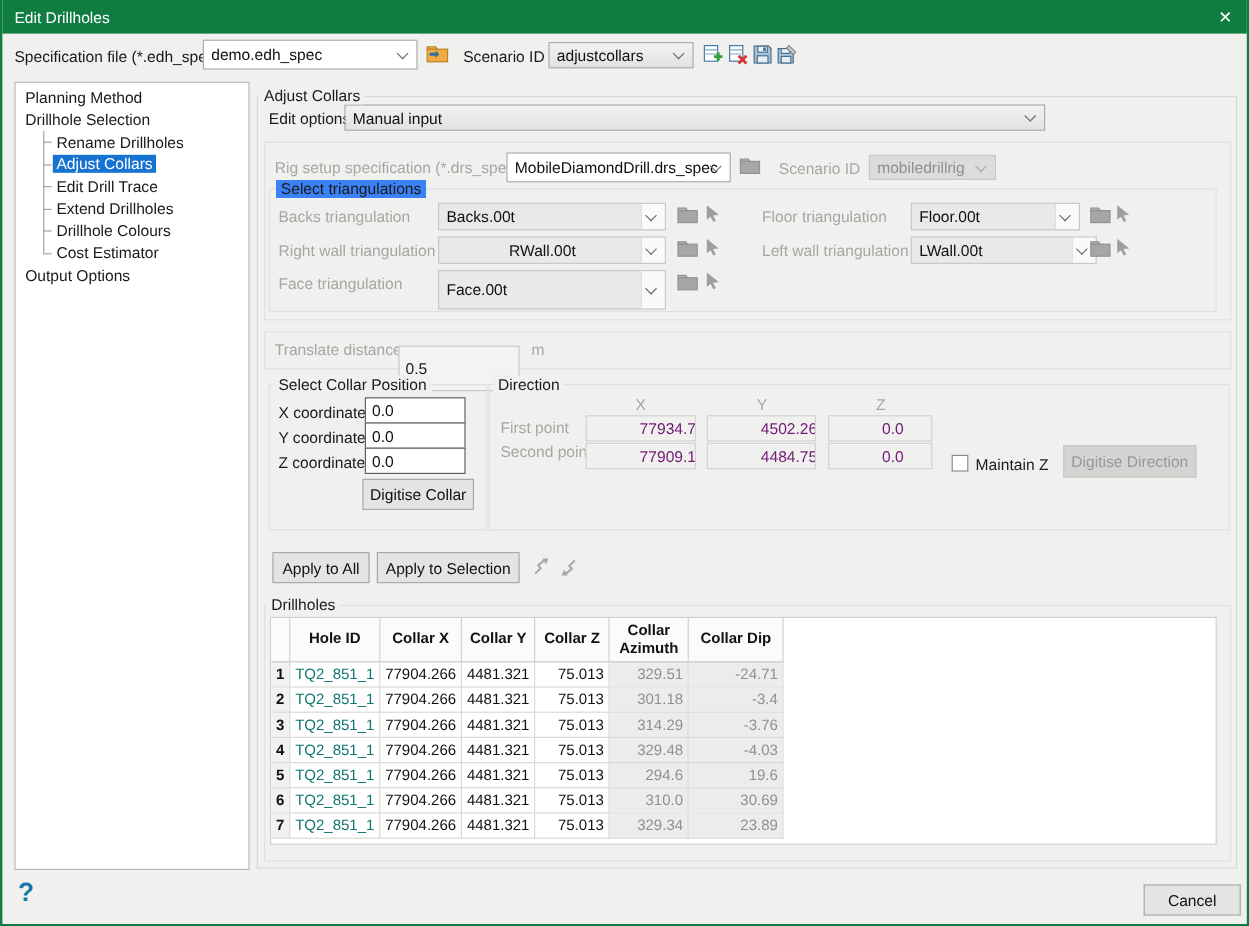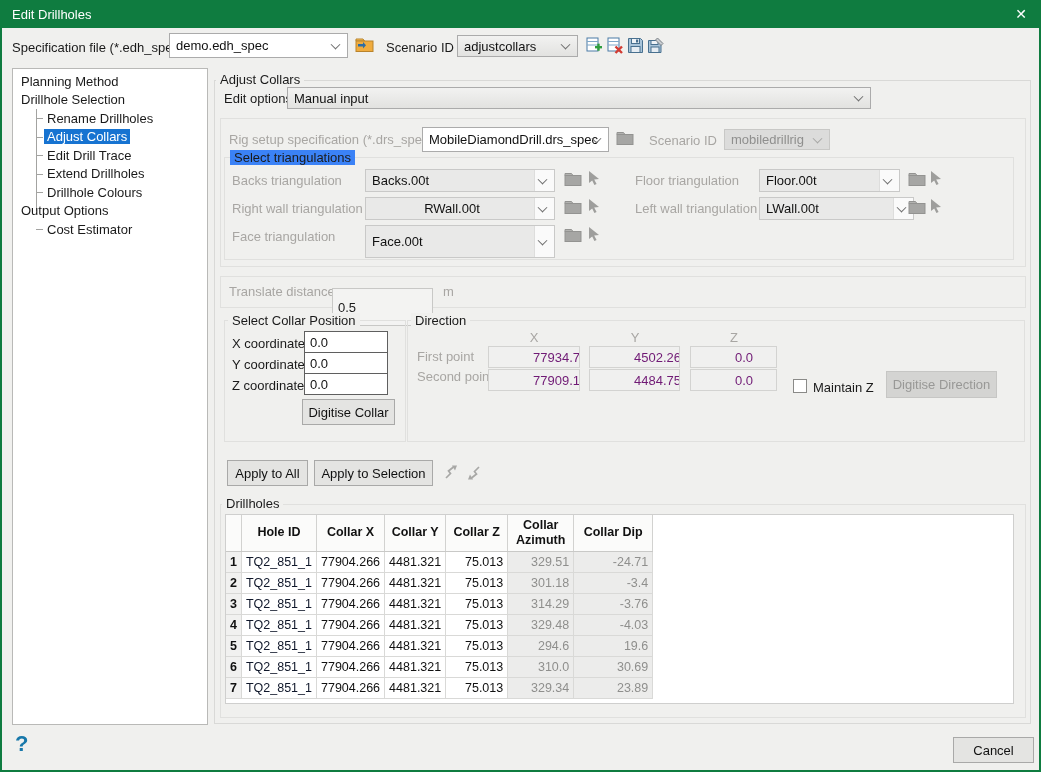--- a/index.html
+++ b/index.html
@@ -47,21 +47,21 @@
   .icon{position:absolute;display:block;line-height:0;}
 
   .tablewrap{position:absolute;left:4px;top:9px;width:789px;height:190px;background:#fff;border:1px solid #cfcfce;box-sizing:border-box;overflow:hidden;}
   table.grid{border-collapse:collapse;table-layout:fixed;}
   table.grid th{box-sizing:border-box;height:36px;background:#fbfbfa;border-right:1px solid #d2d2d0;border-bottom:1px solid #c9c9c7;
        font-size:12.5px;font-weight:700;color:#111;text-align:center;padding:1px 2px;line-height:15px;}
   table.grid td{box-sizing:border-box;height:21px;border-right:1px solid #d9d9d7;border-bottom:1px solid #d9d9d7;
        font-size:12.5px;padding:0 4px;white-space:nowrap;overflow:hidden;}
   td.c-num{background:#f1f1f0;font-weight:700;text-align:right;color:#111;padding:0 3px;}
   th.c-numh{background:#f1f1f0;}
-  td.c-hole{color:#0f172a;text-align:left;}
+  td.c-hole{color:#0f766e;text-align:left;}
   td.c-val{text-align:right;color:#111;}
   td.c-ro{text-align:right;color:#8f8f8d;background:#ececeb;}
 
   .cb{position:absolute;width:14px;height:14px;background:#fff;border:1px solid #8a8a88;box-sizing:border-box;}
   .help{position:absolute;left:13px;top:731px;font-size:22px;font-weight:700;color:var(--help);}
 </style>
 </head>
 <body>
 
 <div class="dialog">
@@ -137,25 +137,25 @@
       </div>
       <div class="tree-row child">
         <span class="tlabel">Edit Drill Trace</span>
       </div>
       <div class="tree-row child">
         <span class="tlabel">Extend Drillholes</span>
       </div>
       <div class="tree-row child">
         <span class="tlabel">Drillhole Colours</span>
       </div>
+      <div class="tree-row child">
+        <span class="tlabel">Cost Estimator</span>
+      </div>
       <div class="tree-row">
         <span class="tlabel">Output Options</span>
-      </div>
-      <div class="tree-row child">
-        <span class="tlabel">Cost Estimator</span>
       </div>
     </div>
 
   <div class="gbox md" style="left:212px;top:80px;width:817px;height:644px;"></div>
   <span class="glabel" style="left:214px;top:72px;">Adjust Collars</span>
 
   <span class="lbl" style="left:222px;top:91px;">Edit options</span>
   <div class="combo gray" style="left:285px;top:87px;width:584px;height:22px;">
     <span>Manual input</span>
       <i class="chev"></i>

